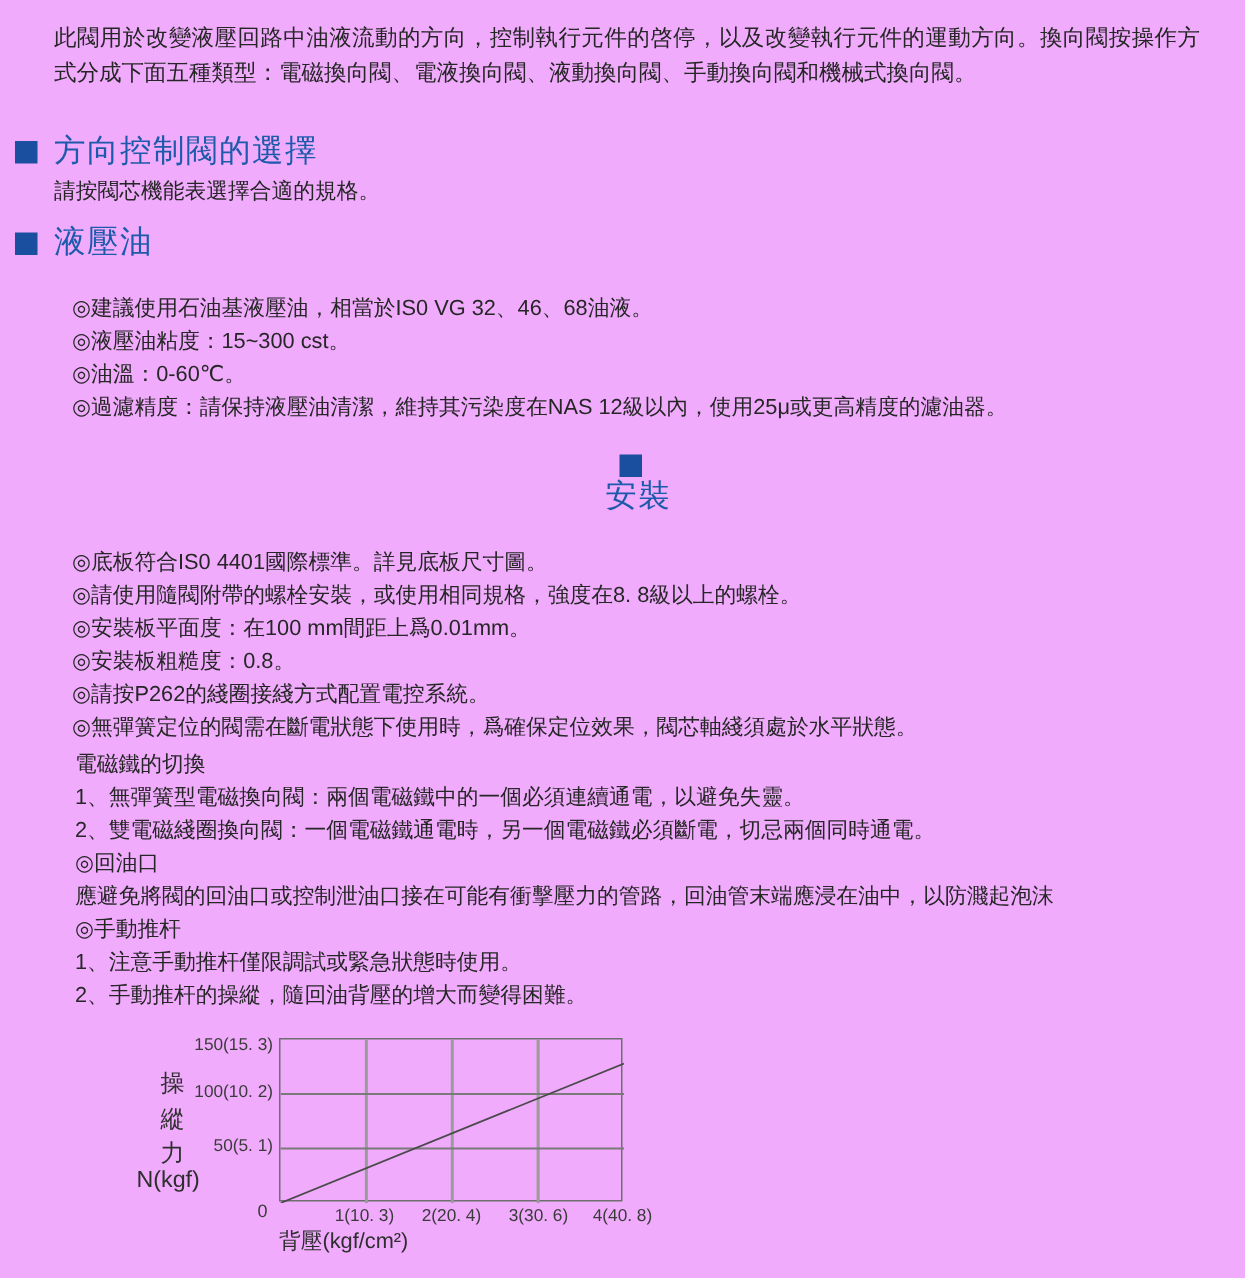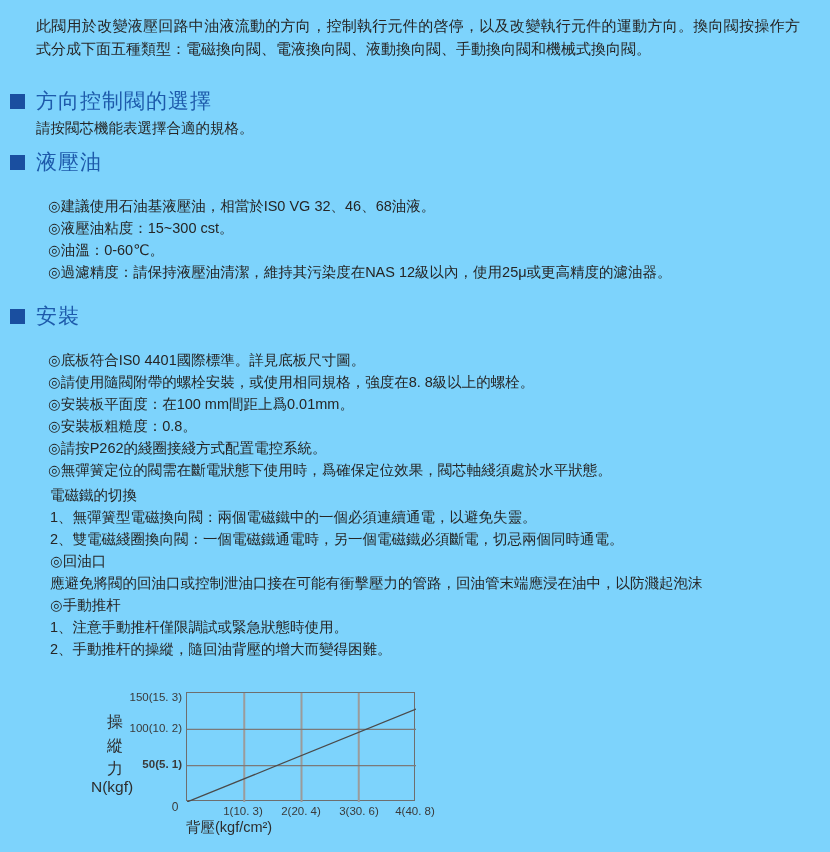--- a/index.html
+++ b/index.html
@@ -1,21 +1,21 @@
 <!DOCTYPE html>
 <html><head>
 <meta charset="utf-8">
 <style>
   * { margin: 0; padding: 0; box-sizing: border-box; }
   html, body { background: #ffffff; }
   .page {
     position: relative;
     width: 830px;
     height: 852px;
-    background: #7dd3fc;
+    background: #f0abfc;
     font-family: "Liberation Sans", "DejaVu Sans", sans-serif;
     color: #2b2b2b;
     overflow: hidden;
   }
   .intro {
     margin: 14px 30px 0 36px;
     font-size: 15px;
     line-height: 23px;
     text-align: justify;
     color: #262626;
@@ -33,21 +33,21 @@
   }
   .heading-text {
     margin-left: 11px;
     font-size: 21px;
     line-height: 26px;
     color: #1d5aab;
     letter-spacing: 1px;
   }
   .mt-h1 { margin-top: 28px; }
   .mt-h2 { margin-top: 10px; }
-  .mt-h3 { margin-top: 20px; }
+  .mt-h3 { margin-top: 20px; flex-direction: column; }
   .mt-h4 { margin-top: 20px; }
   .lines { margin-top: 20px; }
   .lines.first { margin-top: 3px; }
   .line {
     font-size: 14.5px;
     line-height: 22px;
     color: #262626;
     white-space: nowrap;
   }
   .indent-sm .line { margin-left: 36px; }
@@ -74,21 +74,21 @@
   .ytick {
     position: absolute;
     left: 0px;
     width: 92px;
     text-align: right;
     font-size: 11.5px;
     line-height: 14px;
   }
   .ytick.t0 { top: 0px; }
   .ytick.t1 { top: 31px; }
-  .ytick.t2 { top: 67px; font-weight: bold; }
+  .ytick.t2 { top: 67px; }
   .origin-label {
     position: absolute;
     left: 78px;
     top: 110px;
     width: 14px;
     text-align: center;
     font-size: 12px;
   }
   .xtick {
     position: absolute;

